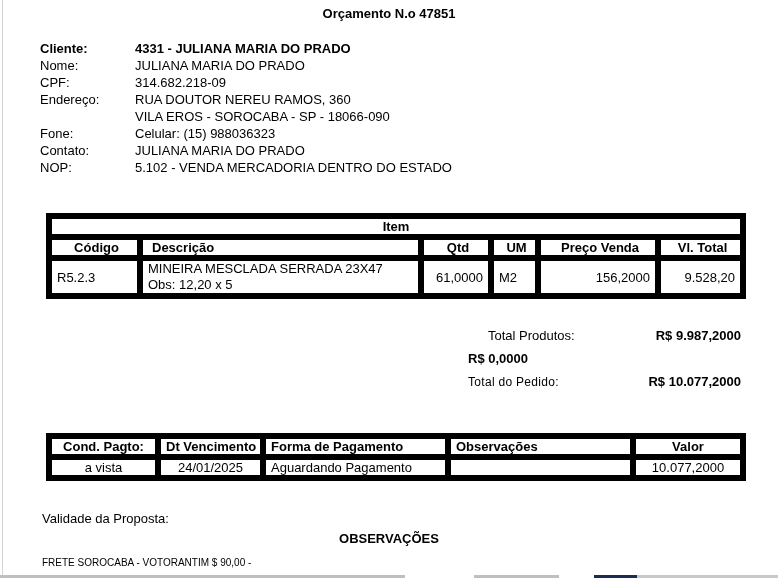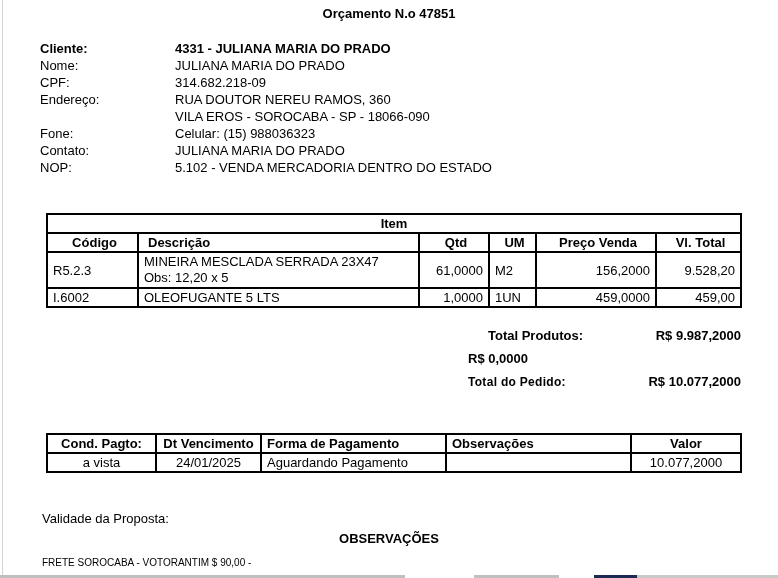--- a/index.html
+++ b/index.html
@@ -14,40 +14,40 @@
   .page { position: relative; width: 778px; height: 492px; background: #ffffff; }
 
   .left-edge-line { position: absolute; left: 2px; top: 0; width: 1px; height: 578px; background: #d4d4d4; }
 
   .doc-title {
     position: absolute; top: 6px; left: 0; width: 100%;
     text-align: center; font-size: 13px; font-weight: bold;
   }
 
   .client-block { position: absolute; top: 40px; left: 40px; font-size: 13px; }
-  .client-row { display: flex; line-height: 17px; gap: 40px; }
+  .client-row { display: flex; line-height: 17px; }
   .client-label { width: 95px; flex: 0 0 95px; }
   .client-value {}
   .client-row.bold .client-label, .client-row.bold .client-value { font-weight: bold; }
 
   table { border-collapse: collapse; table-layout: fixed; font-size: 13px; }
   .grid { border: 2px solid #565656; }
-  .grid td, .grid th { border: 2px solid #000000; padding: 0 5px; overflow: hidden; white-space: nowrap; }
+  .grid td, .grid th { border: 6px solid #000000; padding: 0 5px; overflow: hidden; white-space: nowrap; }
 
   .items-table { position: absolute; top: 213px; left: 46px; width: 694px; }
   .items-table .caption-row th { height: 19px; text-align: center; font-weight: bold; }
   .items-table .head-row th { height: 19px; font-weight: bold; padding-left: 9px; }
   .items-table .row1 td { height: 36px; }
   .items-table .row2 td { height: 19px; }
   .al { text-align: left; } .ac { text-align: center; } .ar { text-align: right; }
   .desc-line { display: block; line-height: 16px; white-space: nowrap; }
 
   .totals-block { position: absolute; top: 328px; left: 468px; width: 273px; }
   .total-row { display: flex; justify-content: space-between; align-items: baseline; height: 23px; font-size: 13px; }
-  .total-row .t-label { font-weight: bold; padding-left: 20px; }
+  .total-row .t-label { font-weight: normal; padding-left: 20px; }
   .total-row.regular .t-label { font-weight: normal; }
   .total-row .t-value { font-weight: bold; }
   .total-row.grand { height: 26px; }
   .total-row.grand .t-label { font-size: 12px; padding-left: 0; letter-spacing: 0.3px; }
   .total-row.grand .t-value { font-size: 13px; }
 
   .payment-table { position: absolute; top: 433px; left: 46px; width: 694px; }
   .payment-table th { height: 19px; font-weight: bold; }
   .payment-table td { height: 19px; }
 
@@ -127,28 +127,20 @@
       <td class="al">R5.2.3</td>
       <td class="al">
         <span class="desc-line">MINEIRA MESCLADA SERRADA 23X47</span>
         <span class="desc-line">Obs: 12,20 x 5</span>
       </td>
       <td class="ar">61,0000</td>
       <td class="al">M2</td>
       <td class="ar">156,2000</td>
       <td class="ar">9.528,20</td>
     </tr>
-    <tr class="row2">
-      <td class="al">I.6002</td>
-      <td class="al">OLEOFUGANTE 5 LTS</td>
-      <td class="ar">1,0000</td>
-      <td class="al">1UN</td>
-      <td class="ar">459,0000</td>
-      <td class="ar">459,00</td>
-    </tr>
   </tbody>
     </table>
 
   <div class="totals-block">
     <div class="total-row">
       <span class="t-label">Total Produtos:</span>
       <span class="t-value">R$ 9.987,2000</span>
     </div>
     <div class="total-row regular">
       <span class="t-value">R$ 0,0000</span>

